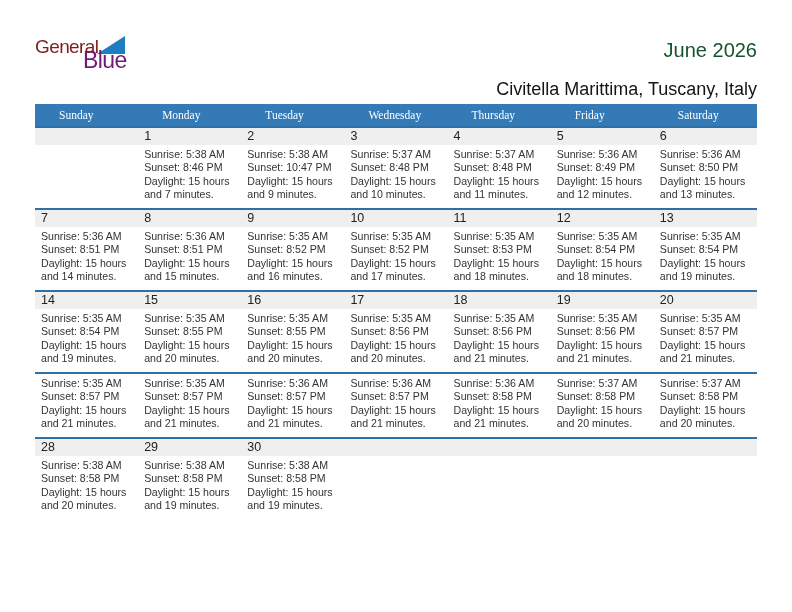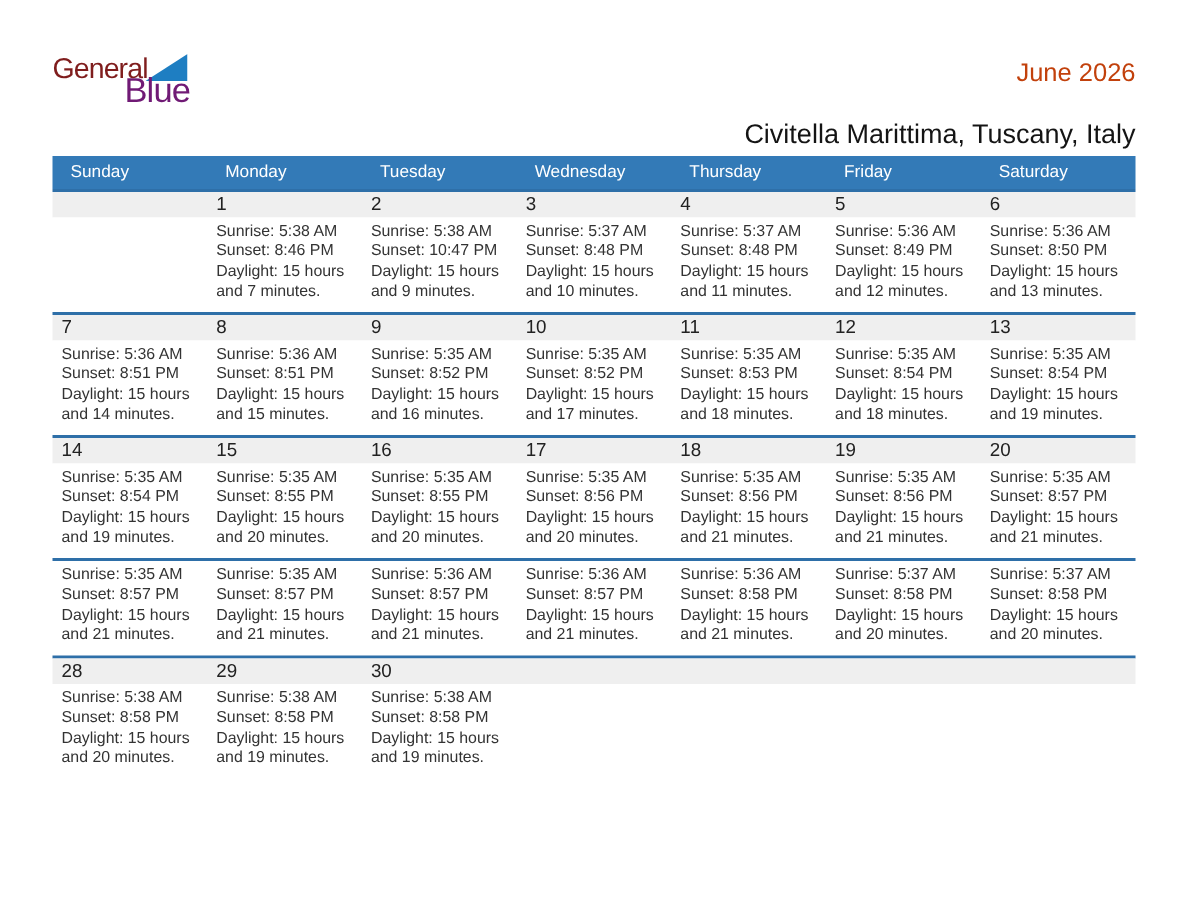--- a/index.html
+++ b/index.html
@@ -8,27 +8,27 @@
   .page { position: relative; width: 792px; height: 612px; background: #ffffff; overflow: hidden; }
 
   
   .logo { position: absolute; left: 35px; top: 36px; line-height: 1; }
   .logo-top { display: flex; align-items: flex-end; }
   .logo-general { font-size: 19px; color: #7f1d1d; letter-spacing: -0.6px; }
   .logo-tri { margin-left: -1px; margin-bottom: 2px; display: block; }
   .logo-blue { font-size: 23px; color: #701a75; margin: -7px 0 0 48px; letter-spacing: -0.6px; }
 
   
-  .month-title { position: absolute; top: 39px; right: 35px; font-size: 17px; color: #c2410c; }
+  .month-title { position: absolute; top: 39px; right: 35px; font-size: 20px; color: #14532d; }
   .location { position: absolute; top: 79px; right: 35px; font-size: 18px; color: #141414; }
 
   
   .calendar { position: absolute; left: 35px; top: 104px; width: 722px; }
   .weekday-row { display: flex; background: #337ab7; height: 22px; align-items: center; }
-  .wd-cell { flex: 1; min-width: 0; color: #ffffff; font-size: 11.5px; padding-left: 12px; }
+  .wd-cell { flex: 1; min-width: 0; color: #ffffff; font-size: 11.5px; padding-left: 24px; font-family: Liberation Serif, serif; }
 
   .week-row { border-top: 2px solid #2e6fa8; }
   .daynum-row { display: flex; background: #efefef; }
   .day-num { flex: 1; min-width: 0; font-size: 12.5px; color: #222222; padding: 1px 0 2px 6px; height: 17px; }
   .details-row { display: flex; background: #ffffff; }
   .day-details { flex: 1; min-width: 0; padding: 3px 0 0 6px; height: 63px; color: #333333; }
   .cell-line { font-size: 10.6px; line-height: 13.4px; white-space: nowrap; }
 </style>
 </head>
 <body>

